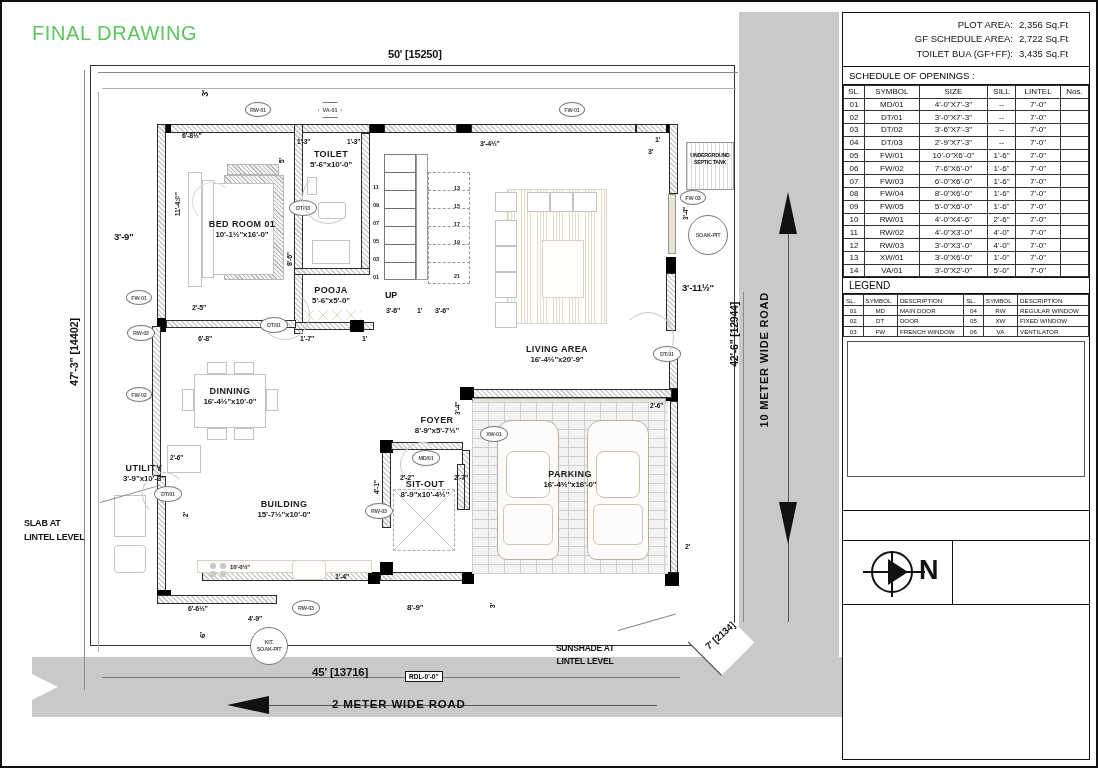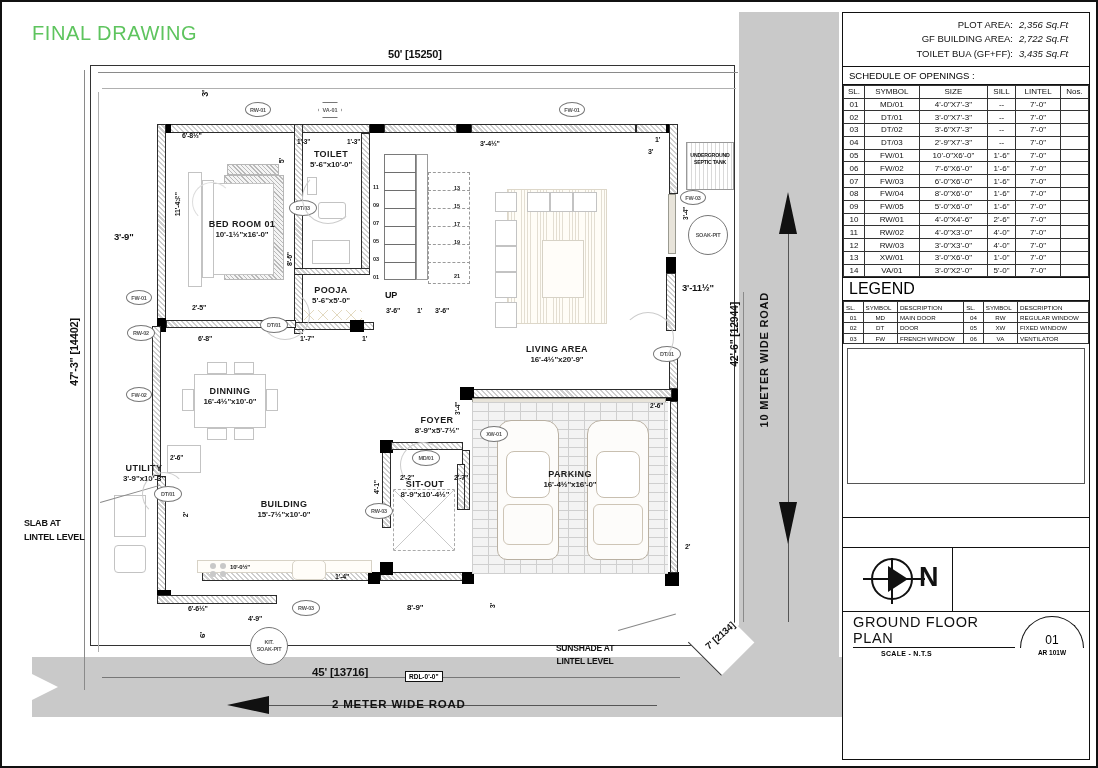--- a/index.html
+++ b/index.html
@@ -125,30 +125,30 @@
   .tb-sec { border-bottom:1.4px solid #111; }
   #tb-head {
     padding:6px 8px 5px 0; text-align:right;
     font-size:9.5px; line-height:1.45; letter-spacing:.2px; color:#111;
   }
   #tb-areas {
     padding:5px 8px 5px 0; text-align:right;
     font-size:9.5px; line-height:1.5; color:#111;
   }
   .ar-row { display:flex; justify-content:flex-end; gap:6px;}
-  .ar-val { display:inline-block; min-width:62px; text-align:left;font-style:italic;}
+  .ar-val { display:inline-block; min-width:62px; text-align:left;}
 
   #sched-title { font-size:9.5px; padding:3px 0 3px 6px; border-bottom:1px solid #111;}
   table.grid { width:100%; border-collapse:collapse; }
   table.grid th, table.grid td {
     border:.8px solid #333; font-size:8px; text-align:center;
     padding:1.4px 0; color:#111; font-weight:normal;
   }
   table.grid th { font-weight:normal; font-size:8px; }
-  #legend-title { font-size:16px; padding:2px 0 2px 6px; border-top:1.3px solid #111; border-bottom:1px solid #111;}
+  #legend-title { font-size:10px; padding:2px 0 2px 6px; border-top:1.3px solid #111; border-bottom:1px solid #111;}
   table.legend { width:100%; border-collapse:collapse; }
   table.legend th, table.legend td {
     border:.7px solid #333; font-size:6.2px; padding:1.2px 2px; color:#111; font-weight:normal;
   }
   table.legend th { text-align:left; }
   table.legend td.c { text-align:center; }
   #blank-box { border:1.4px solid #555; margin:4px; height:136px; }
   .tb-strip { height:30px; border-bottom:1.4px solid #111; }
   #northbox { height:64px; border-bottom:1.4px solid #111; display:flex; }
   #north-cell { width:110px; border-right:1.4px solid #111; position:relative; }
@@ -463,21 +463,21 @@
 
   <div id="titleblock">
 
 
     <div class="tb-sec" id="tb-areas">
       <div class="ar-row">
         <span>PLOT AREA:</span>
         <span class="ar-val">2,356 Sq.Ft</span>
       </div>
       <div class="ar-row">
-        <span>GF BUILDING AREA:</span>
+        <span>GF SCHEDULE AREA:</span>
         <span class="ar-val">2,722 Sq.Ft</span>
       </div>
       <div class="ar-row">
         <span>TOILET BUA (GF+FF):</span>
         <span class="ar-val">3,435 Sq.Ft</span>
       </div>
     </div>
 
     <div id="sched-title">SCHEDULE OF OPENINGS :</div>
     <table class="grid">
@@ -653,26 +653,14 @@
 
     <div id="northbox">
       <div id="north-cell">
         <div id="northrose"></div>
         <div id="north-tri"></div>
         <div id="north-letter">N</div>
       </div>
       <div style="flex:1"></div>
     </div>
 
-    <div id="tb-bottom">
-      <div id="gfp">
-        <div class="t">GROUND  FLOOR PLAN</div>
-        <div class="s">SCALE - N.T.S</div>
-      </div>
-      <div id="sheetno">
-        <div class="arc">
-          <div class="num">01</div>
-        </div>
-        <div class="code">AR 101W</div>
-      </div>
-    </div>
   </div>
 </div>
 
 </body></html>

